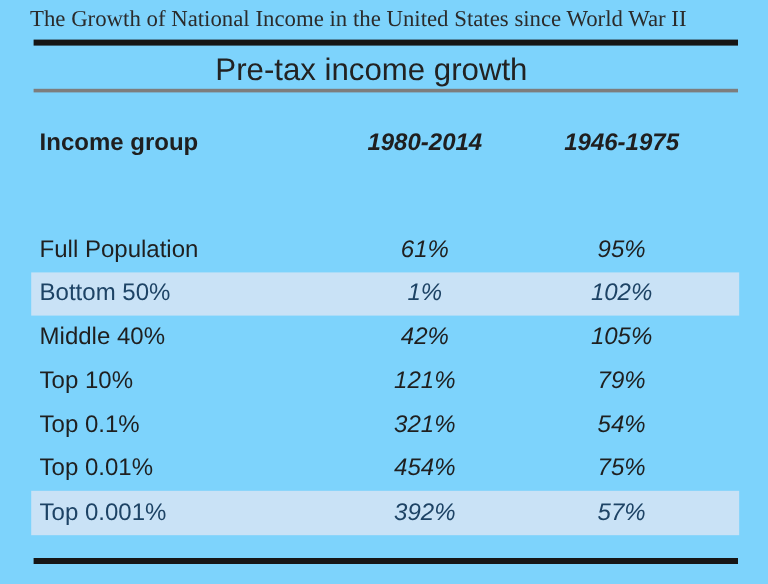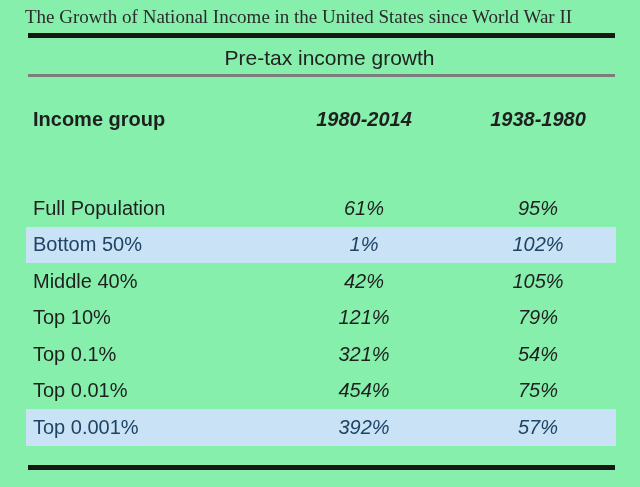--- a/index.html
+++ b/index.html
@@ -1,20 +1,20 @@
 <!DOCTYPE html>
 <html><head>
 <meta charset="utf-8">
 <style>
   html, body { margin: 0; padding: 0; background: #ffffff; }
   .page {
     position: relative;
     width: 640px;
     height: 487px;
-    background: #86efac;
+    background: #7dd3fc;
     font-family: "Liberation Sans", sans-serif;
     color: #1f1f1f;
     overflow: hidden;
   }
   .fig-title {
     position: absolute;
     left: 25px;
     top: 4px;
     width: 606px;
     font-family: "Liberation Serif", serif;
@@ -22,33 +22,32 @@
     line-height: 26px;
     color: #2b2b2b;
     white-space: nowrap;
   }
   .rule { position: absolute; left: 28px; width: 587px; }
   .rule-thick-top    { top: 33px;  height: 5px; background: #161616; }
   .rule-gray         { top: 74px;  height: 3px; background: #7d7d7d; }
   .rule-thick-bottom { top: 465px; height: 5px; background: #161616; }
   .subtitle {
     position: absolute;
-    left: 36px;
+    left: 16px;
     top: 45px;
     width: 587px;
     text-align: center;
-    font-size: 21px;
+    font-size: 26px;
     line-height: 26px;
     color: #222222;
   }
   .grid-row {
     display: grid;
     grid-template-columns: 240px 176px 152px 22px;
     align-items: center;
-    gap: 10px;
   }
   .header-row {
     position: absolute;
     left: 26px;
     top: 104px;
     width: 590px;
     height: 30px;
     font-weight: bold;
     font-size: 20px;
   }
@@ -78,21 +77,21 @@
 
   <div class="rule rule-thick-top"></div>
 
   <div class="subtitle">Pre-tax income growth</div>
 
   <div class="rule rule-gray"></div>
 
   <div class="grid-row header-row">
     <div class="c-group">Income group</div>
     <div class="c-val">1980-2014</div>
-    <div class="c-val">1938-1980</div>
+    <div class="c-val">1946-1975</div>
   </div>
 
   <div class="rows">
 
     <div class="grid-row data-row">
       <div class="c-group">Full Population</div>
       <div class="c-val">61%</div>
       <div class="c-val">95%</div>
     </div>
 

